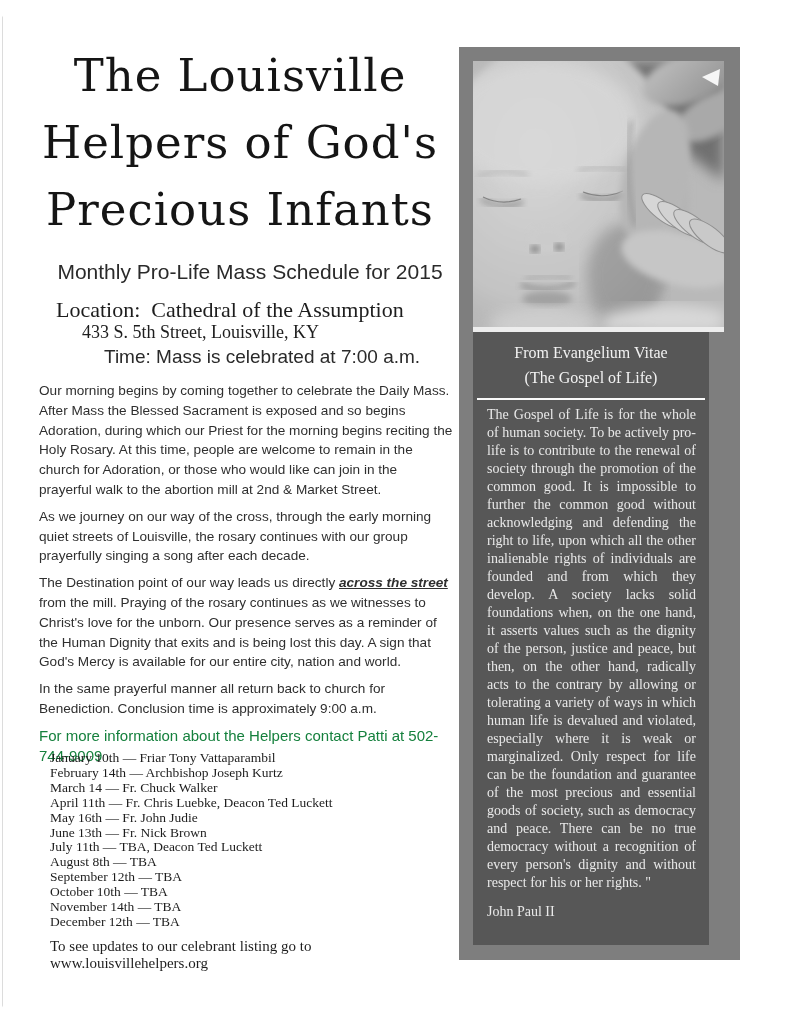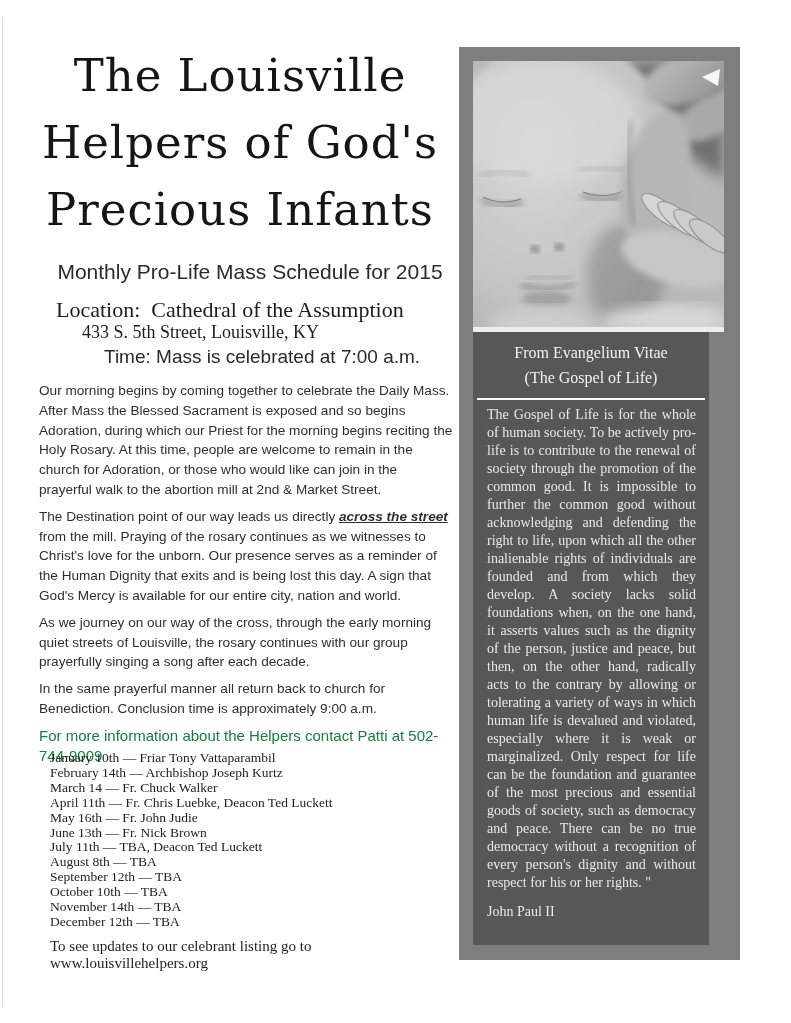--- a/index.html
+++ b/index.html
@@ -92,22 +92,22 @@
     <div>Helpers of God's</div>
     <div>Precious Infants</div>
   </h1>
   <div class="subtitle">Monthly Pro-Life Mass Schedule for 2015</div>
   <div class="loc1">Location:  Cathedral of the Assumption</div>
   <div class="loc2">433 S. 5th Street, Louisville, KY</div>
   <div class="time-line">Time: Mass is celebrated at 7:00 a.m.</div>
 
   <div class="paragraphs">
     <p>Our morning begins by coming together to celebrate the Daily Mass. After Mass the Blessed Sacrament is exposed and so begins Adoration, during which our Priest for the morning begins reciting the Holy Rosary.  At this time, people are welcome to remain in the church for Adoration, or those who would like can join in the prayerful walk to the abortion mill at 2nd &amp; Market Street.</p>
+    <p>As we journey on our way of the cross, through the early morning quiet streets of Louisville, the rosary continues with our group prayerfully singing a song after each decade.</p>
     <p><span>The Destination point of our way leads us directly </span><span class="emph">across the street</span><span> from the mill. Praying of the rosary continues as we witnesses to Christ's love for the unborn.  Our presence serves as a reminder of the Human Dignity that exits and is being lost this day.  A sign that God's Mercy is available for our entire city, nation and world.</span></p>
-    <p>As we journey on our way of the cross, through the early morning quiet streets of Louisville, the rosary continues with our group prayerfully singing a song after each decade.</p>
     <p>In the same prayerful manner all return back to church for Benediction. Conclusion time is approximately 9:00 a.m.</p>
     <p class="contact">For more information about the Helpers contact Patti at 502-744-9009</p>
   </div>
 
   <div class="dates-list">
     <div>January 10th — Friar Tony Vattaparambil</div>
     <div>February 14th — Archbishop Joseph Kurtz</div>
     <div>March 14 — Fr. Chuck Walker</div>
     <div>April 11th — Fr. Chris Luebke, Deacon Ted Luckett</div>
     <div>May 16th — Fr. John Judie</div>

